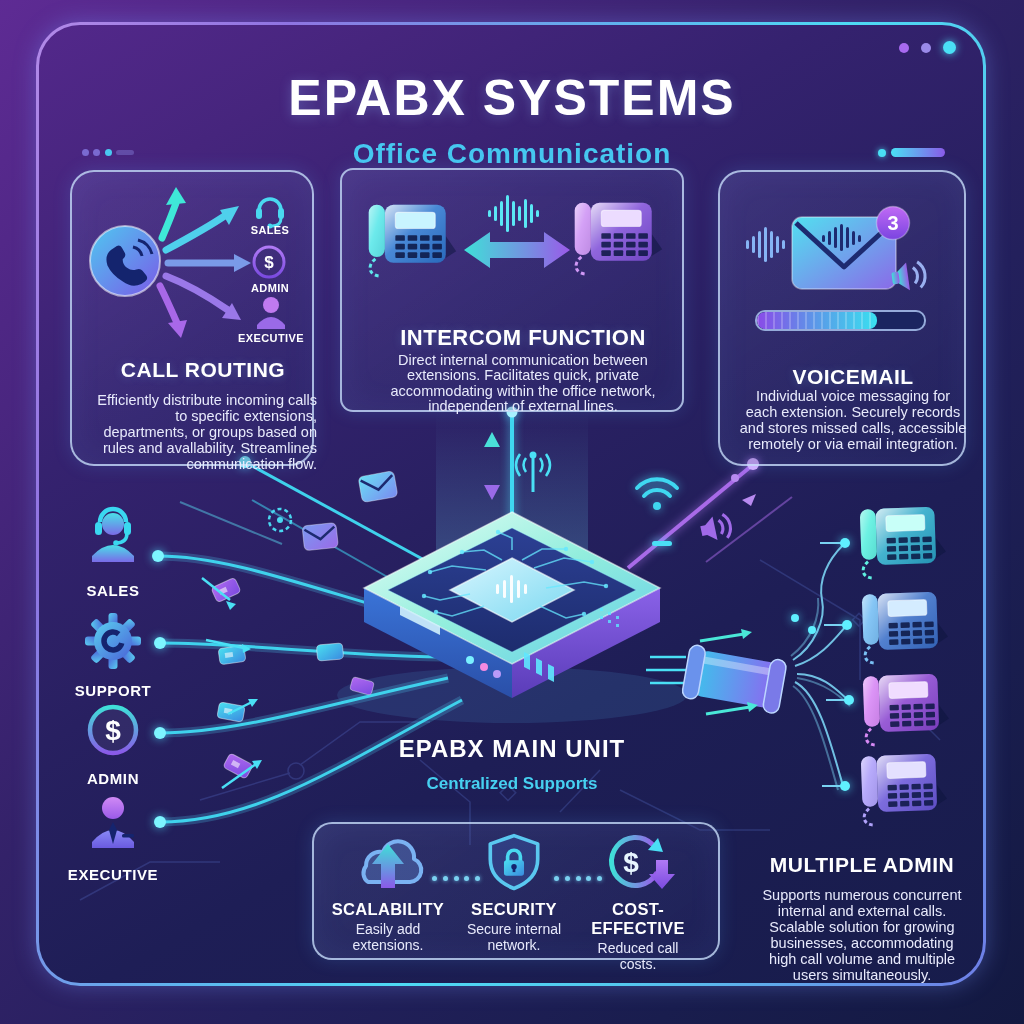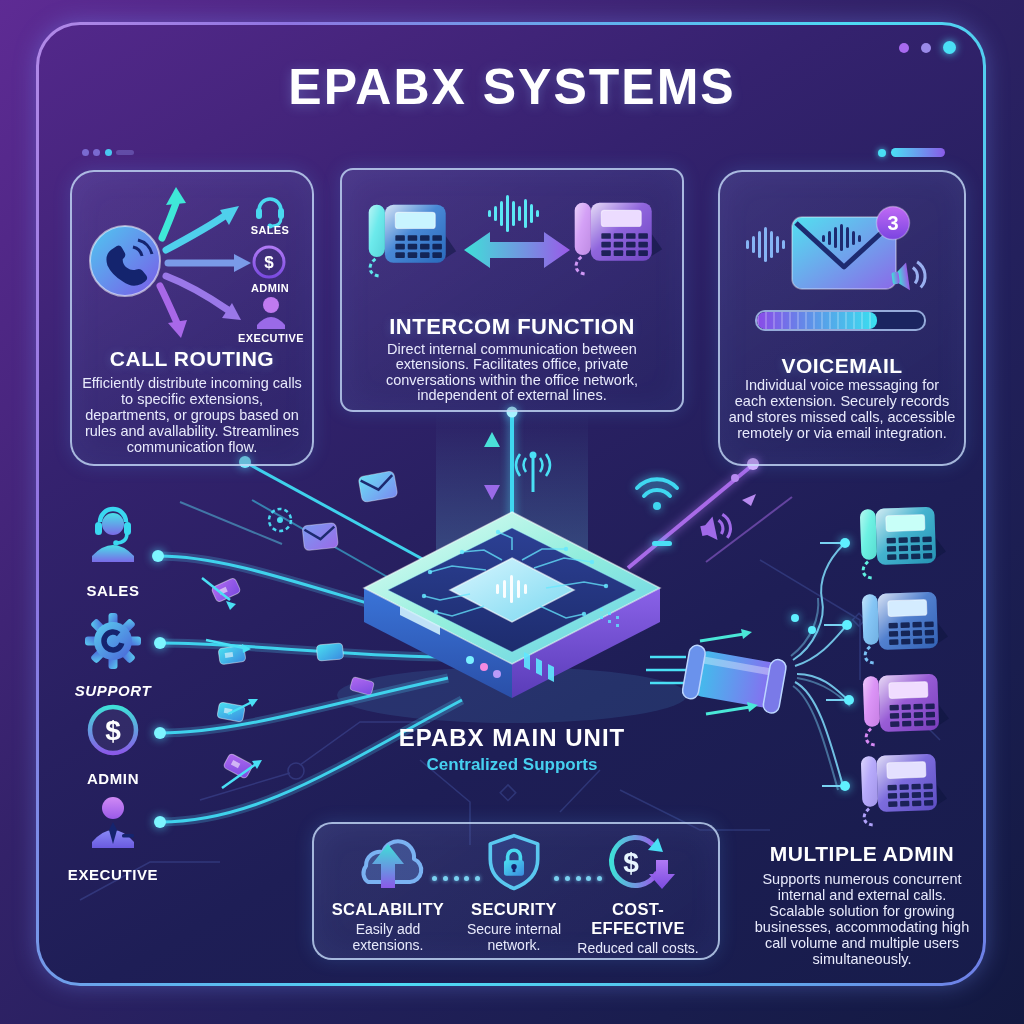--- a/index.html
+++ b/index.html
@@ -13,21 +13,21 @@
     box-shadow:0 0 22px rgba(120,150,255,.35);}
   .frame-inner{left:3px;top:3px;width:944px;height:958px;border-radius:41px;
     background:linear-gradient(150deg,#53288b 0%,#46257d 14%,#35226f 30%,#282061 48%,#1e1e56 66%,#171c4b 100%);}
   
   .card{border:2px solid rgba(198,220,250,.8);border-radius:24px;
     background:linear-gradient(145deg,rgba(140,150,220,.16),rgba(40,42,105,.30));
     box-shadow:0 0 18px rgba(90,170,255,.18), inset 0 0 34px rgba(130,170,255,.07);}
   .card-title{position:absolute;left:0;width:100%;text-align:center;color:#fff;font-weight:bold;
     letter-spacing:.5px;text-shadow:0 1px 8px rgba(130,200,255,.25);}
   .card-desc{position:absolute;text-align:center;color:#e8eafc;}
-  h1,h2,p{margin:0;}
+  h1,h2,p{margin:11px;}
   .hdr{left:0;top:58px;width:1024px;text-align:center;}
   .hdr h1{font-size:50px;font-weight:bold;color:#fff;letter-spacing:2px;text-shadow:0 2px 12px rgba(140,190,255,.3);}
   .hdr p{font-size:28px;font-weight:bold;color:#46c8f0;margin-top:2px;letter-spacing:1px;}
   .dept{width:120px;text-align:center;}
   .dept .lbl{display:block;margin-top:4px;color:#fff;font-weight:bold;font-size:15px;letter-spacing:.6px;}
   .glowC{filter:drop-shadow(0 0 5px rgba(80,225,255,.75));}
   .glowP{filter:drop-shadow(0 0 5px rgba(190,130,255,.7));}
   .unit-label{left:362px;top:724px;width:300px;text-align:center;}
   .unit-label h2{font-size:24px;color:#fff;letter-spacing:1px;}
   .unit-label p{font-size:17px;font-weight:bold;color:#46d0f0;margin-top:3px;}
@@ -402,20 +402,21 @@
     <g transform="translate(858,672) rotate(-2) scale(.92)" style="--pc1:#d88af5;--pc2:#8a46d0;--pcd:#f0dcff">
         <use href="#deskphone" width="100" height="84"></use>
       </g>
     <g transform="translate(856,752) rotate(-2) scale(.92)" style="--pc1:#b0a2fa;--pc2:#6a58d8;--pcd:#e4e0ff">
         <use href="#deskphone" width="100" height="84"></use>
       </g>
   </svg>
 
   <div class="abs hdr">
     <h1>EPABX SYSTEMS</h1>
+    <p>Office Communication</p>
   </div>
 
   <div class="abs tdot" style="left:899px;top:43px;width:10px;height:10px;background:#a86af0;"></div>
   <div class="abs tdot" style="left:921px;top:43px;width:10px;height:10px;background:#9a8ae8;"></div>
   <div class="abs tdot" style="left:943px;top:41px;width:13px;height:13px;background:#4ae0f5;box-shadow:0 0 8px rgba(80,230,255,.8);"></div>
   <div class="abs tdot" style="left:82px;top:149px;width:7px;height:7px;background:#7a6ad0;box-shadow:11px 0 0 #7a6ad0, 23px 0 0 #4ac8f0;"></div>
   <div class="abs" style="left:116px;top:150px;width:18px;height:5px;border-radius:3px;background:rgba(120,110,200,.55);"></div>
   <div class="abs tdot" style="left:878px;top:149px;width:8px;height:8px;background:#4ae0f5;box-shadow:0 0 6px rgba(80,230,255,.8);"></div>
   <div class="abs" style="left:891px;top:148px;width:54px;height:9px;border-radius:5px;background:linear-gradient(90deg,#4ae0f5,#8a5ae8);"></div>
 
@@ -454,21 +455,21 @@
       </g>
       <g transform="translate(199,140)">
         <circle cy="-7" r="8" fill="#c07af0"></circle>
           <path d="M-14,13 q14,-16 28,0 l0,4 h-28 z" fill="#9a6ae8"></path>
       </g>
     </svg>
     <span class="route-lbl" style="top:52px;">SALES</span>
     <span class="route-lbl" style="top:110px;">ADMIN</span>
     <span class="route-lbl" style="top:160px;">EXECUTIVE</span>
     <h2 class="card-title" style="top:175px;font-size:21px;">CALL ROUTING</h2>
-    <p class="card-desc" style="left:6px;top:203px;width:228px;font-size:14.5px;line-height:16px;">Efficiently distribute incoming calls to specific extensions, departments, or groups based on rules and avallability. Streamlines communication flow.</p>
+    <p class="card-desc" style="left:6px;top:209px;width:228px;font-size:14.5px;line-height:16px;text-align:right;">Efficiently distribute incoming calls to specific extensions, departments, or groups based on rules and avallability. Streamlines communication flow.</p>
   </div>
 
   <div class="abs card" style="left:340px;top:168px;width:340px;height:240px;border-radius:13px;">
     <svg class="abs" style="left:0;top:0;" width="340" height="240" viewBox="0 0 340 240">
       <g transform="translate(22,30) scale(.95)" style="--pc1:#5fe8ea;--pc2:#2f78d0;--pcd:#c8f4ff">
           <use href="#deskphone" width="100" height="84"></use>
         </g>
       <g transform="translate(228,28) scale(.95)" style="--pc1:#d098f5;--pc2:#8050d8;--pcd:#ecdcff">
           <use href="#deskphone" width="100" height="84"></use>
         </g>
@@ -479,21 +480,21 @@
           <rect x="164" y="25" width="3" height="37" rx="1.5"></rect>
         <rect x="170" y="31" width="3" height="25" rx="1.5"></rect>
           <rect x="176" y="36" width="3" height="15" rx="1.5"></rect>
         <rect x="182" y="29" width="3" height="29" rx="1.5"></rect>
           <rect x="188" y="34" width="3" height="19" rx="1.5"></rect>
         <rect x="194" y="40" width="3" height="7" rx="1.5"></rect>
       </g>
       <polygon fill="url(#gCyPu)" points="122,80 148,62 148,72 202,72 202,62 228,80 202,98 202,88 148,88 148,98"></polygon>
     </svg>
     <h2 class="card-title" style="top:144px;font-size:22px;">INTERCOM FUNCTION</h2>
-    <p class="card-desc" style="left:14px;top:172px;width:312px;font-size:14.5px;line-height:15.4px;">Direct internal communication between extensions. Facilitates office, private conversations within the office network, independent of external lines.</p>
+    <p class="card-desc" style="left:14px;top:172px;width:312px;font-size:14.5px;line-height:15.4px;">Direct internal communication between extensions. Facilitates quick, private accommodating within the office network, independent of external lines.</p>
   </div>
 
   <div class="abs card" style="left:718px;top:170px;width:244px;height:292px;">
     <svg class="abs" style="left:0;top:0;" width="244" height="292" viewBox="0 0 244 292">
       <g fill="#86b4f4">
         <rect x="26" y="68" width="3" height="9" rx="1.5"></rect>
           <rect x="32" y="64" width="3" height="17" rx="1.5"></rect>
         <rect x="38" y="59" width="3" height="27" rx="1.5"></rect>
           <rect x="44" y="55" width="3" height="35" rx="1.5"></rect>
         <rect x="50" y="59" width="3" height="27" rx="1.5"></rect>
@@ -538,21 +539,21 @@
         <path d="M-21,24 q21,-22 42,0 l0,6 h-42 z" fill="url(#gTealPu)"></path>
         <path d="M-13,-10 a13,13 0 0 1 26,0" stroke="#3ad8f0" stroke-width="4.5" fill="none"></path>
         <rect x="-18" y="-10" width="7" height="13" rx="3.5" fill="#3ad8f0"></rect>
           <rect x="11" y="-10" width="7" height="13" rx="3.5" fill="#3ad8f0"></rect>
         <path d="M14,1 q0,10 -11,10" stroke="#3ad8f0" stroke-width="3.5" fill="none"></path>
           <circle cx="3" cy="11" r="2.8" fill="#3ad8f0"></circle>
       </g>
     </svg>
     <span class="lbl">SALES</span>
   </div>
-  <div class="abs dept" style="left:53px;top:608px;font-style:italic;">
+  <div class="abs dept" style="left:53px;top:608px;">
     <svg width="64" height="66" viewBox="0 0 64 66">
       <g transform="translate(32,33)">
         <g fill="url(#gBlu)">
           <rect x="-4.5" y="-28" width="9" height="12" rx="3"></rect>
             <rect x="-4.5" y="-28" width="9" height="12" rx="3" transform="rotate(45)"></rect>
           <rect x="-4.5" y="-28" width="9" height="12" rx="3" transform="rotate(90)"></rect>
             <rect x="-4.5" y="-28" width="9" height="12" rx="3" transform="rotate(135)"></rect>
           <rect x="-4.5" y="-28" width="9" height="12" rx="3" transform="rotate(180)"></rect>
             <rect x="-4.5" y="-28" width="9" height="12" rx="3" transform="rotate(225)"></rect>
           <rect x="-4.5" y="-28" width="9" height="12" rx="3" transform="rotate(270)"></rect>

